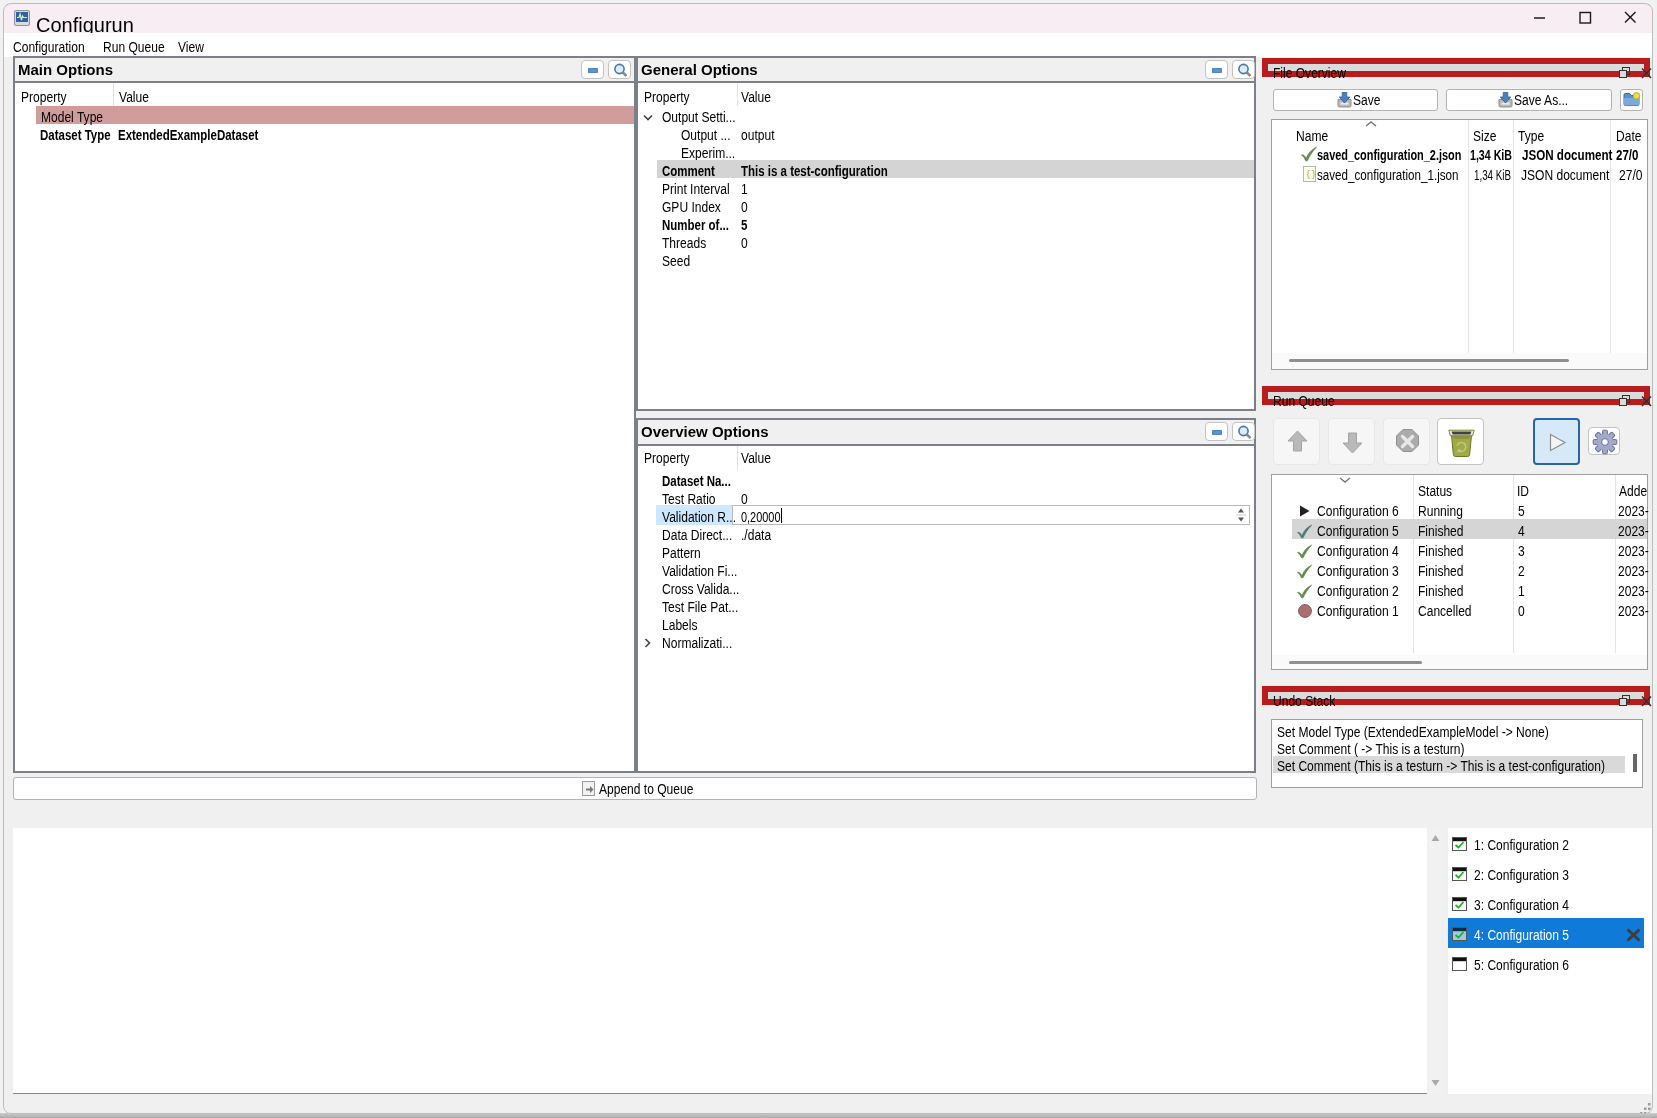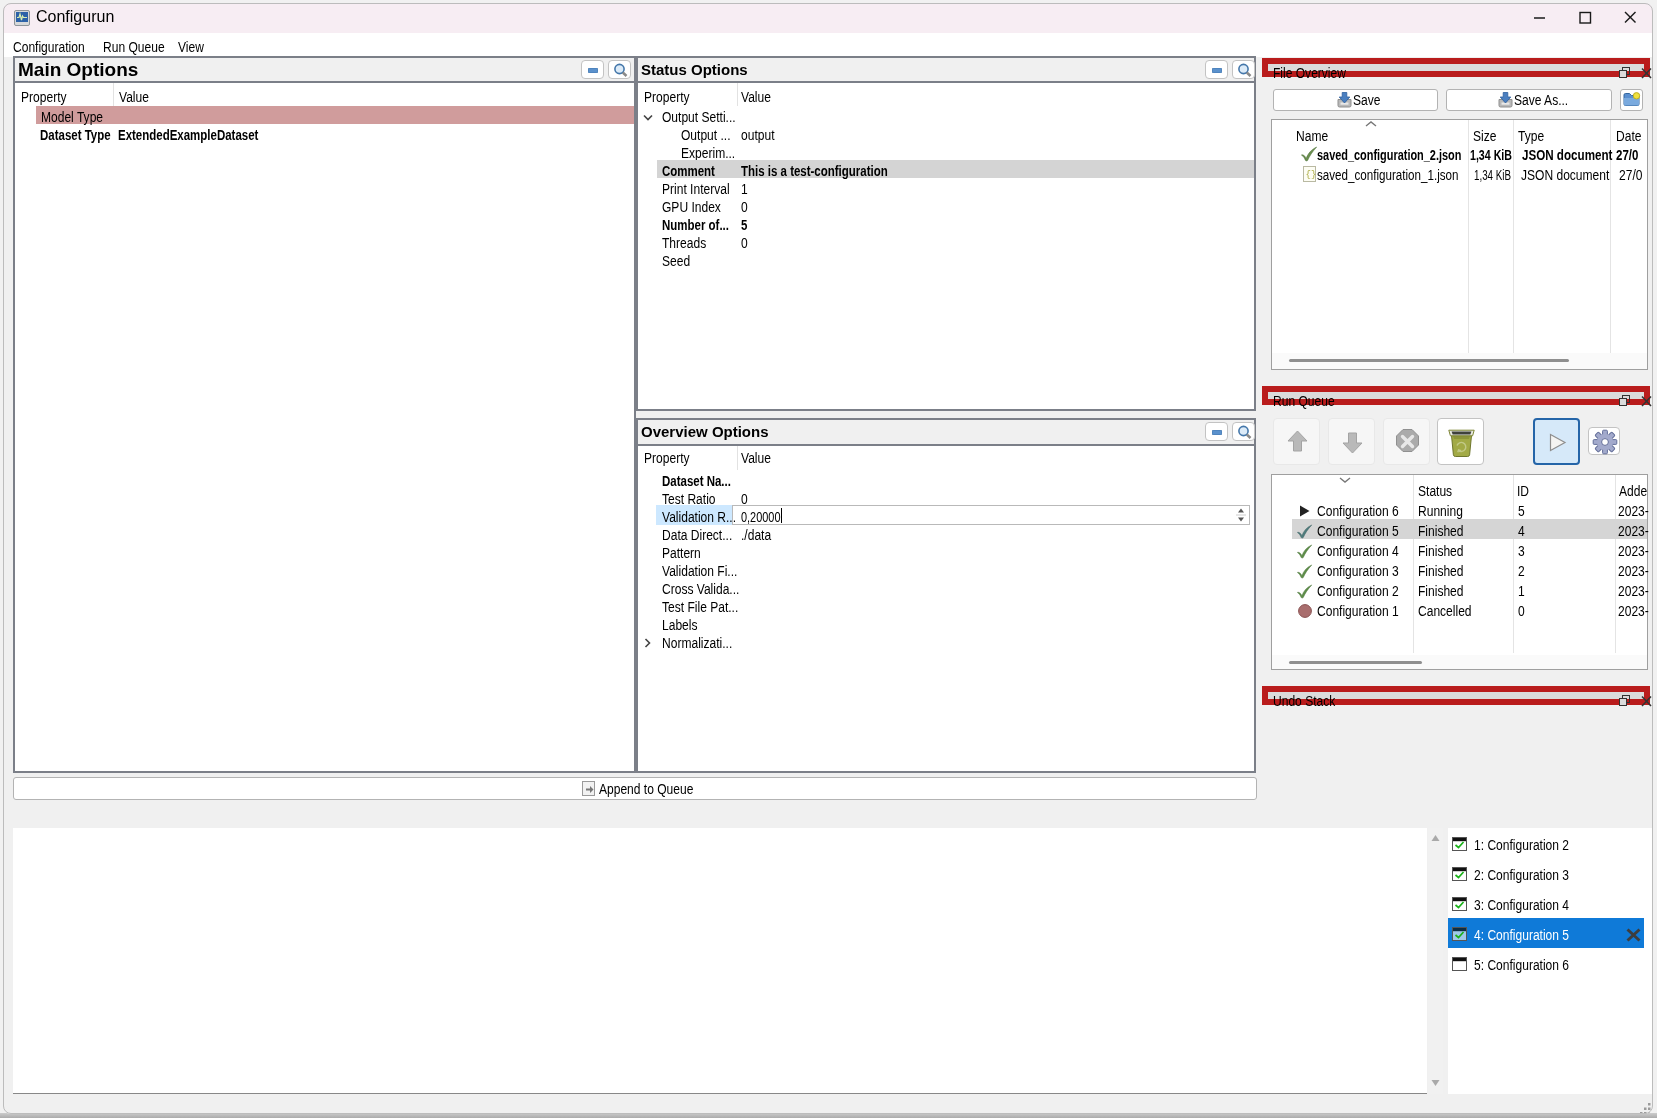--- a/index.html
+++ b/index.html
@@ -16,34 +16,34 @@
 .btn{position:absolute;background:#fff;border:1px solid #b3b3b3;border-radius:3px}
 </style></head><body>
 <div class="a" style="left:0;top:1113px;width:1657px;height:5px;background:linear-gradient(#cccccc,#ababab)"></div>
 <div class="win">
 <div class="a" style="left:0;top:0;width:100%;height:30px;background:#f7edf3"></div>
 <svg class="a" style="left:11px;top:7px" width="16" height="16">
       <rect x="0.5" y="0.5" width="15" height="15" rx="1.5" fill="#d7d9da" stroke="#8e9499"></rect>
       <rect x="2" y="2" width="12" height="10" fill="#2d62a8"></rect>
       <polyline points="3,7.5 5,7.5 6,4 7.5,10 8.5,6 9.5,7.5 13,7.5" stroke="#d9efb0" stroke-width="1.2" fill="none"></polyline>
     </svg>
-<span class="t" style="left:33px;top:5px;font-size:16px;transform:none">Configurun</span>
+<span class="t" style="left:33px;top:13px;font-size:20px;transform:none">Configurun</span>
 <svg class="a" style="left:1523px;top:0" width="130" height="30" fill="none" stroke="#1a1a1a">
 <line x1="8" y1="15" x2="19" y2="15" stroke-width="1.4"></line>
 <rect x="54" y="9.5" width="10.5" height="10.5" stroke-width="1.4"></rect>
 <line x1="99" y1="9" x2="109.5" y2="19.5" stroke-width="1.4"></line>
       <line x1="109.5" y1="9" x2="99" y2="19.5" stroke-width="1.4"></line>
 </svg>
 <div class="a" style="left:0;top:30px;width:100%;height:24px;background:#fff"></div>
 <span class="t" style="left:10px;top:35px">Configuration</span>
 <span class="t" style="left:100px;top:35px">Run Queue</span>
 <span class="t" style="left:175px;top:35px">View</span>
 <div class="dock" style="left:10px;top:53px;width:623px;height:717px">
 <div class="dhead" style="height:25px">
-        <span class="t b" style="left:3px;top:3px;font-size:19px;transform:none">Main Options</span>
+        <span class="t b" style="left:3px;top:3px;font-size:15px;transform:none">Main Options</span>
         <div class="hbtn" style="left:566px">
           <svg class="a" style="left:6px;top:7px" width="10" height="5">
             <rect width="10" height="5" rx="2" fill="#5b91cc" stroke="#3b71ac" stroke-width="0.8"></rect>
           </svg>
         </div>
         <div class="hbtn" style="left:593px">
           <svg class="a" style="left:4px;top:2px" width="15" height="15">
             <circle cx="6.5" cy="6" r="4.6" fill="#dcebf8" stroke="#4477aa" stroke-width="1.6"></circle>
             <line x1="9.8" y1="9.5" x2="13.5" y2="13" stroke="#8a8a8a" stroke-width="2.6"></line>
           </svg>
@@ -52,21 +52,21 @@
 <span class="t" style="left:6px;top:30px">Property</span>
 <span class="t" style="left:104px;top:30px">Value</span>
 <div class="a" style="left:98px;top:25px;height:23px;width:1px;background:#e2e2e2"></div>
 <div class="a" style="left:21px;top:48px;width:598px;height:18px;background:#d09c9c"></div>
 <span class="t" style="left:26px;top:50px">Model Type</span>
 <span class="t b" style="left:25px;top:68px">Dataset Type</span>
 <span class="t b" style="left:103px;top:68px">ExtendedExampleDataset</span>
 </div>
 <div class="dock" style="left:633px;top:53px;width:620px;height:355px">
 <div class="dhead" style="height:25px">
-        <span class="t b" style="left:3px;top:3px;font-size:15px;transform:none">Status Options</span>
+        <span class="t b" style="left:3px;top:3px;font-size:15px;transform:none">General Options</span>
         <div class="hbtn" style="left:567px">
           <svg class="a" style="left:6px;top:7px" width="10" height="5">
             <rect width="10" height="5" rx="2" fill="#5b91cc" stroke="#3b71ac" stroke-width="0.8"></rect>
           </svg>
         </div>
         <div class="hbtn" style="left:594px">
           <svg class="a" style="left:4px;top:2px" width="15" height="15">
             <circle cx="6.5" cy="6" r="4.6" fill="#dcebf8" stroke="#4477aa" stroke-width="1.6"></circle>
             <line x1="9.8" y1="9.5" x2="13.5" y2="13" stroke="#8a8a8a" stroke-width="2.6"></line>
           </svg>
@@ -322,20 +322,27 @@
 <div class="a" style="left:1286px;top:658px;width:133px;height:3px;background:#8f8f8f;border-radius:2px"></div>
 <div class="rtitle" style="left:1259px;top:683px;width:388px;height:19px">
       <span>Undo Stack</span>
       <svg class="a" style="left:350px;top:3px" width="34" height="13" fill="none">
 <rect x="4.5" y="0.5" width="7" height="7" stroke="#333" stroke-width="1"></rect>
         <rect x="1.5" y="3.5" width="7" height="7" fill="#dbdbdb" stroke="#333" stroke-width="1"></rect>
 <line x1="24" y1="1.5" x2="33" y2="11" stroke="#333" stroke-width="1.6"></line>
         <line x1="33" y1="1.5" x2="24" y2="11" stroke="#333" stroke-width="1.6"></line>
 </svg>
     </div>
+<div class="a" style="left:1268px;top:716px;width:372px;height:69px;background:#fff;border:1px solid #9f9f9f;overflow:hidden">
+<div class="a" style="left:1px;top:36px;width:352px;height:17px;background:#d9d9d9"></div>
+<span class="t" style="left:5px;top:3px">Set Model Type (ExtendedExampleModel -&gt; None)</span>
+<span class="t" style="left:5px;top:20px">Set Comment ( -&gt; This is a testurn)</span>
+<span class="t" style="left:5px;top:37px">Set Comment (This is a testurn -&gt; This is a test-configuration)</span>
+<div class="a" style="left:361px;top:34px;width:4px;height:18px;background:#666"></div>
+</div>
 <div class="a" style="left:10px;top:825px;width:1414px;height:266px;background:#fff;border-bottom:1px solid #888"></div>
 <div class="a" style="left:1425px;top:825px;width:15px;height:266px;background:#f1f1f1"></div>
 <svg class="a" style="left:1428px;top:831px" width="9" height="8">
       <path d="M4.5 1 L8.5 7 L0.5 7 Z" fill="#a9a9a9"></path>
     </svg>
 <svg class="a" style="left:1428px;top:1076px" width="9" height="8">
       <path d="M4.5 7 L8.5 1 L0.5 1 Z" fill="#a9a9a9"></path>
     </svg>
 <div class="a" style="left:1445px;top:825px;width:204px;height:266px;background:#fff"></div>
 <svg class="a" style="left:1449px;top:834px" width="15" height="14">

